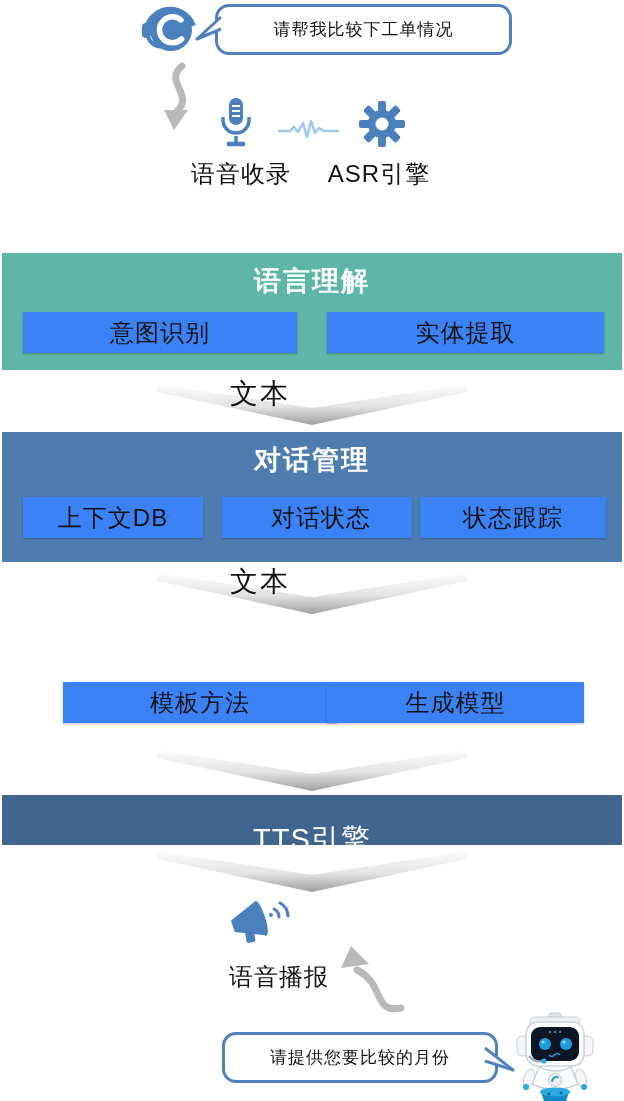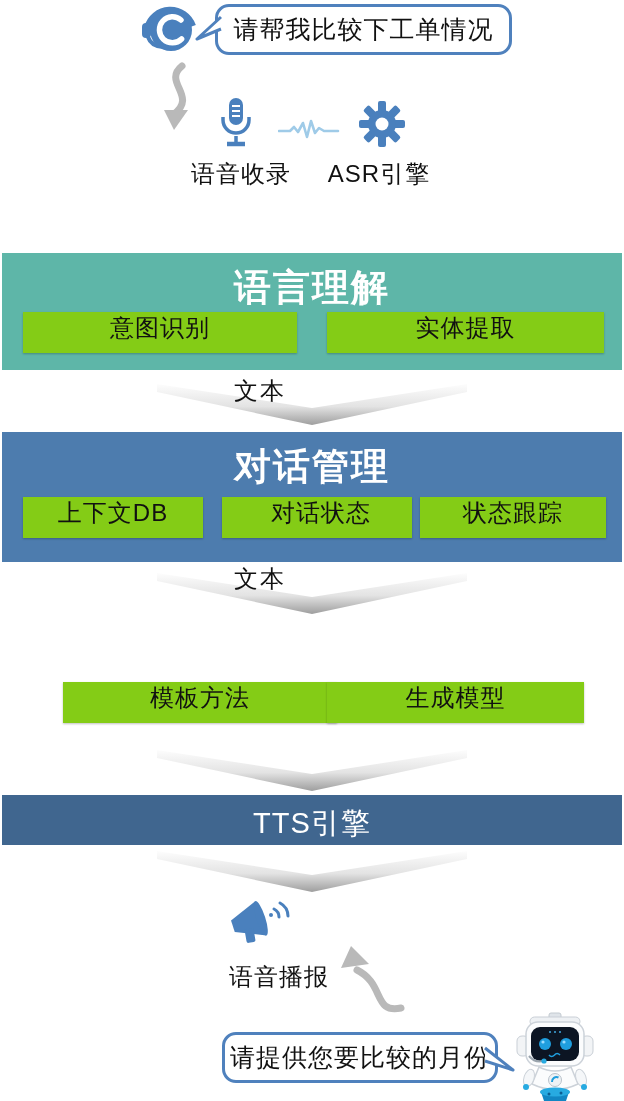--- a/index.html
+++ b/index.html
@@ -5,35 +5,35 @@
   html,body{margin:0;padding:0;background:#fff;}
   #canvas{
     position:relative;width:624px;height:1101px;background:#fff;overflow:hidden;
     font-family:"Liberation Sans","DejaVu Sans",sans-serif;color:#111;
   }
   .abs{position:absolute;}
   
   .bubble{
     position:absolute;background:#fff;border:3px solid #4F81BD;border-radius:14px;
     display:flex;align-items:center;justify-content:center;
-    font-size:25px;color:#111;letter-spacing:1px;white-space:nowrap;box-sizing:border-box;
+    font-size:17px;color:#111;letter-spacing:1px;white-space:nowrap;box-sizing:border-box;
   }
   
   .stage{position:absolute;left:2px;width:620px;box-sizing:border-box;text-align:center;}
   .stage.green{background:#5EB6A8;}
   .stage.blue{background:#4D7CAE;}
   .stage.navy{background:#40668F;}
-  .stage-title{font-size:37px;font-weight:bold;color:#fff;letter-spacing:2px;padding-top:10px;}
+  .stage-title{font-size:27px;font-weight:bold;color:#fff;letter-spacing:2px;padding-top:10px;}
   .stage-title.thin{font-weight:normal;font-size:29px;letter-spacing:1px;}
   .wbox{
-    position:absolute;height:41px;background:#84cc16;display:flex;align-items:flex-start;justify-content:center;
+    position:absolute;height:41px;background:#3b82f6;display:flex;align-items:center;justify-content:center;
     font-size:24px;color:#111;letter-spacing:1px;box-shadow:0 1px 2px rgba(0,0,0,0.25);
   }
   .conn-label{
-    position:absolute;left:0;width:520px;text-align:center;font-size:24px;color:#111;
+    position:absolute;left:0;width:520px;text-align:center;font-size:28px;color:#111;
     letter-spacing:2px;z-index:3;
   }
   .plain-label{
     position:absolute;text-align:center;font-size:24px;color:#111;letter-spacing:1px;
   }
   svg{display:block;}
 </style>
 </head>
 <body>
 
@@ -150,21 +150,21 @@
   </div>
   <div class="wbox" style="left:327px;top:682px;width:257px;">
     <span>生成模型</span>
   </div>
 
   <svg class="abs" style="left:155px;top:748px" width="314" height="44" viewBox="0 0 314 44">
     <polygon points="2,2 157,26 312,2 312,10 157,43 2,10" fill="url(#chevGrad)"></polygon>
   </svg>
 
   <div class="stage navy" style="top:795px;height:50px;">
-    <div class="stage-title thin" style="padding-top:9px;">TTS引擎</div>
+    <div class="stage-title thin" style="padding-top:16px;margin-top:9px;">TTS引擎</div>
   </div>
 
   <svg class="abs" style="left:155px;top:849px" width="314" height="44" viewBox="0 0 314 44">
     <polygon points="2,2 157,26 312,2 312,10 157,43 2,10" fill="url(#chevGrad)"></polygon>
   </svg>
 
   <svg class="abs" style="left:226px;top:896px" width="66" height="52" viewBox="0 0 66 52">
     <g transform="rotate(-18 30 27)">
       <polygon points="7,17 36,6 36,42 7,29" fill="#4A80BD"></polygon>
       <ellipse cx="36" cy="24" rx="4.5" ry="18" fill="#4A80BD"></ellipse>

